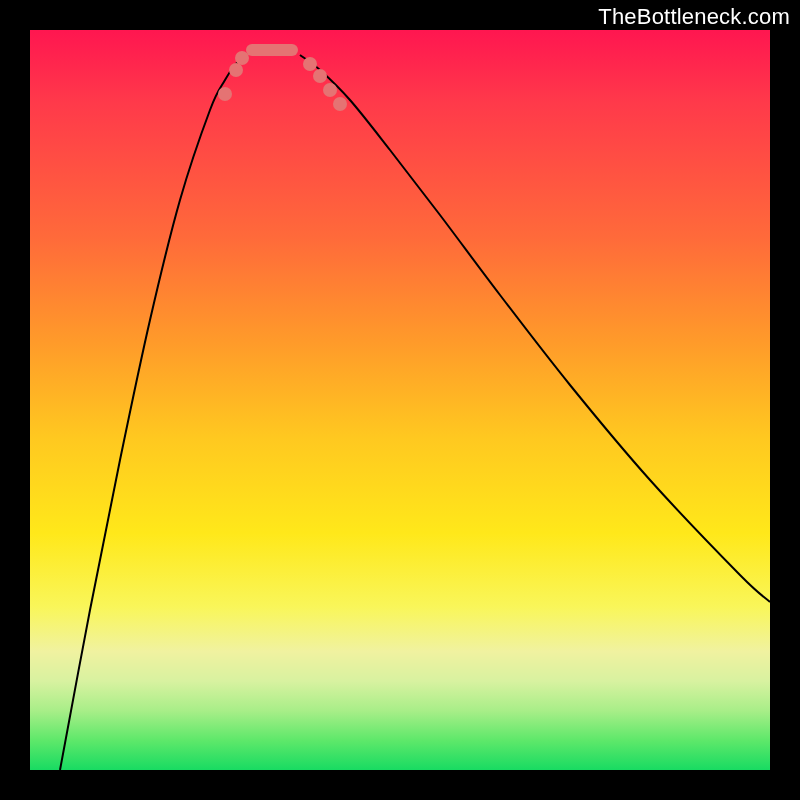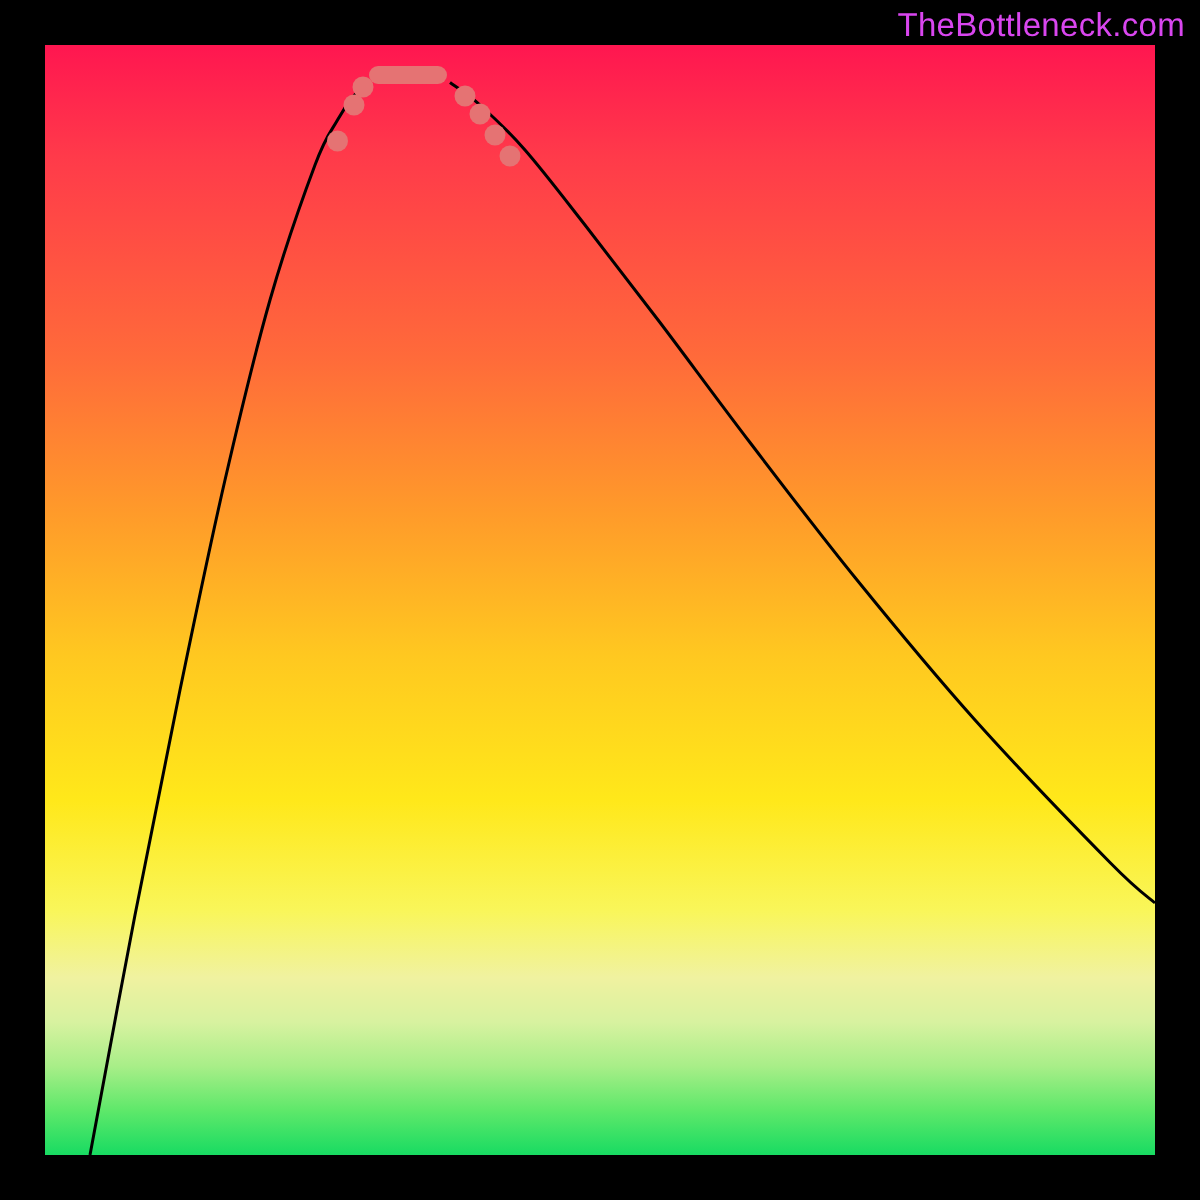--- a/index.html
+++ b/index.html
@@ -40,21 +40,21 @@
       #5ee86a 96%,
       #18db62 100%
     );
   }
   .watermark {
     position: absolute;
     top: 4px;
     right: 10px;
     font-family: Arial, Helvetica, sans-serif;
     font-size: 22px;
-    color: #d946ef;
+    color: #ffffff;
     font-weight: 500;
     letter-spacing: 0.2px;
     user-select: none;
   }
   svg.curves {
     position: absolute;
     left: 0;
     top: 0;
     width: 740px;
     height: 740px;

